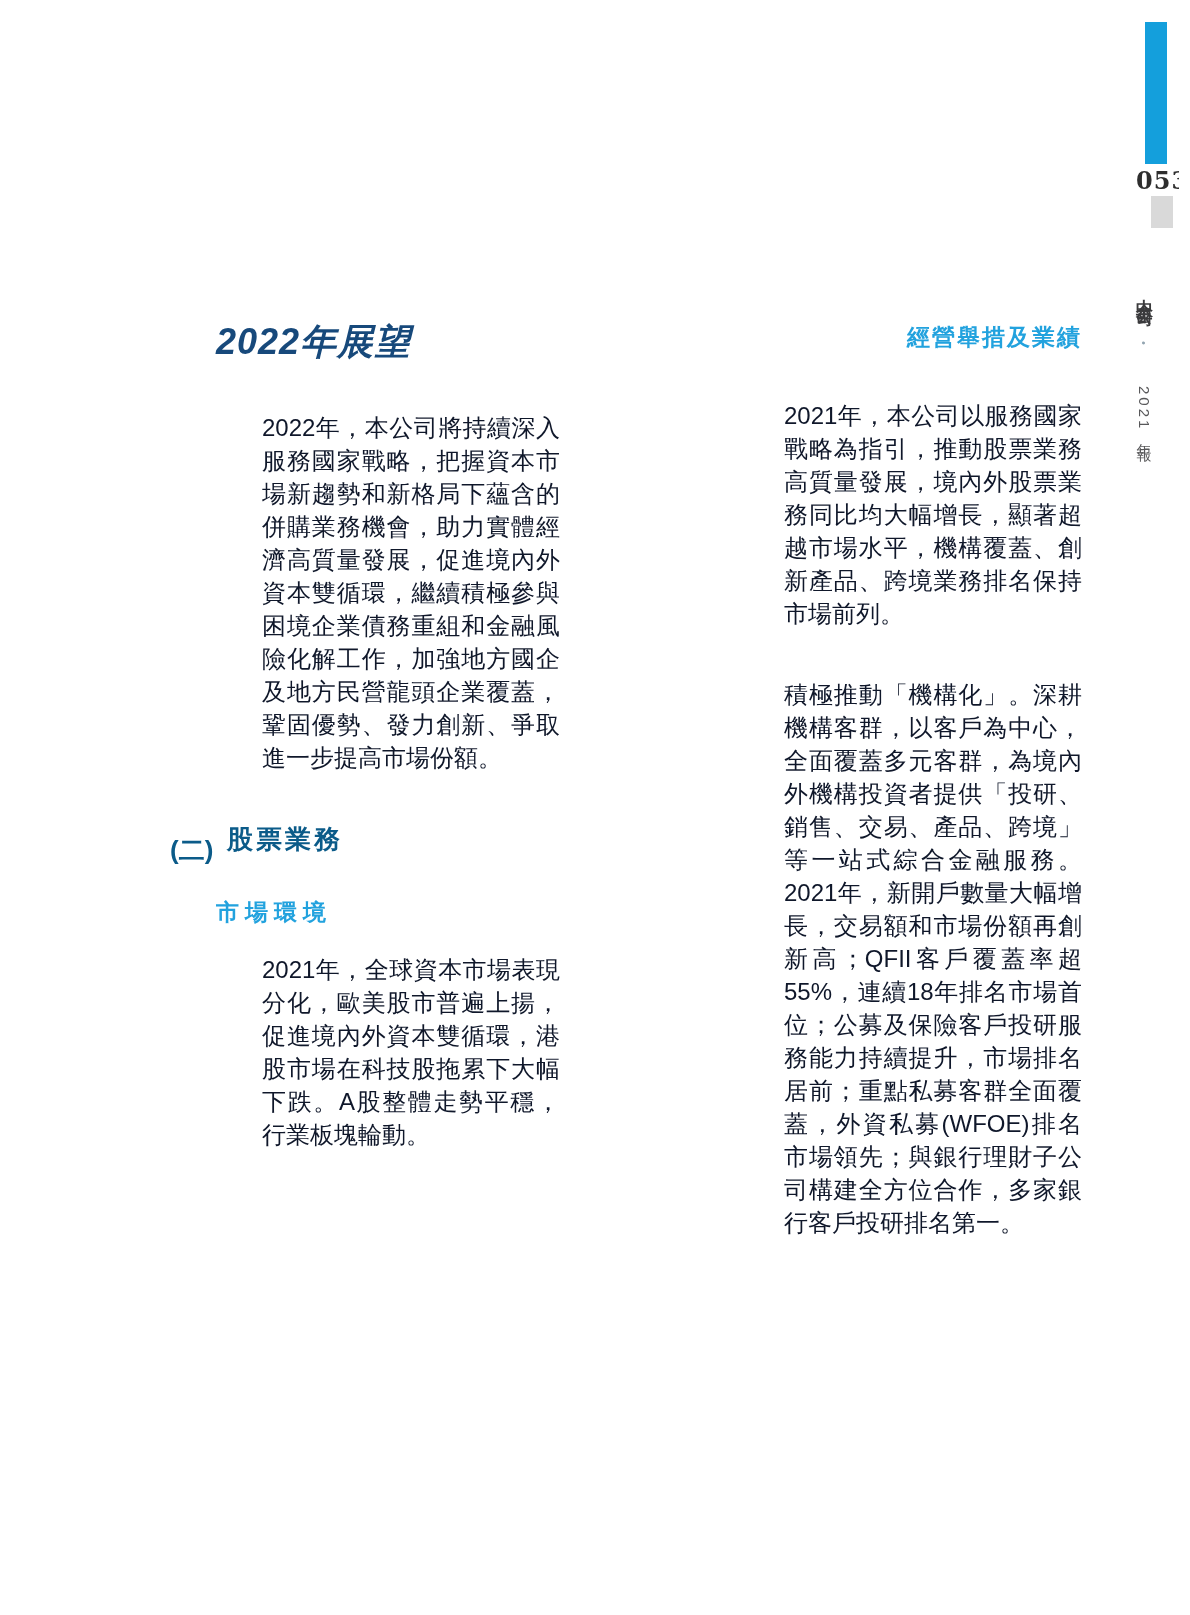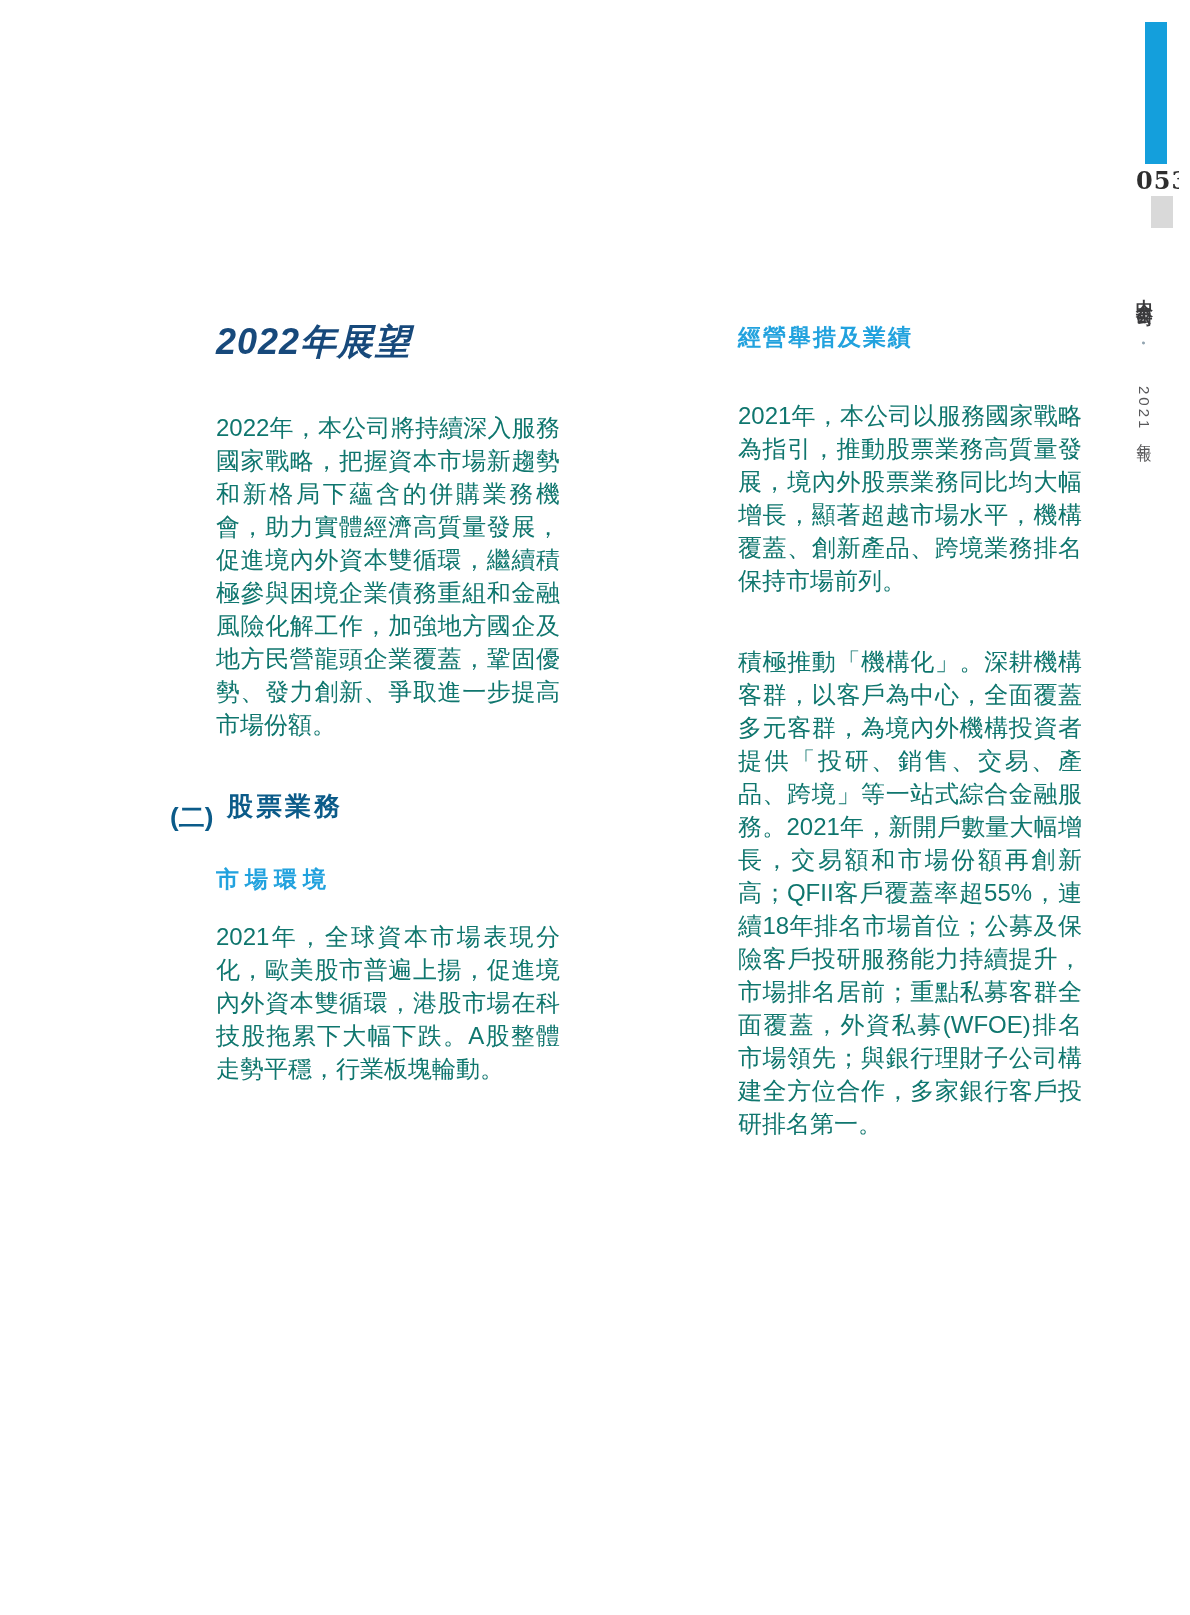--- a/index.html
+++ b/index.html
@@ -70,24 +70,25 @@
     width: 388px;
     color: #58585b;
   }
   .col-left  { left: 172px; }
   .col-right { left: 694px; }
 
   .body {
     font-size: 24px;
     line-height: 33px;
     font-weight: 400;
-    color: #0f766e;
+    color: #0f172a;
     text-align: justify;
     text-justify: inter-character;
     margin-bottom: 26px;
+    margin-left: 46px;
   }
 
   .outlook-title {
     font-style: italic;
     font-weight: 700;
     font-size: 36px;
     color: #17497b;
     margin: 2px 0 22px 0;
     letter-spacing: 1px;
   }
@@ -109,20 +110,21 @@
   .sub-head {
     font-size: 23px;
     font-weight: 700;
     color: #22a2de;
     letter-spacing: 6px;
     margin: 0 0 3px 0;
   }
   .col-right .sub-head {
     letter-spacing: 2px;
     margin: 6px 0 24px 0;
+    text-align: right;
   }
 </style>
 </head>
 <body>
 
 <div class="page">
 
   <div class="accent-bar" style="background: rgb(20, 159, 220);"></div>
   <div class="page-number">053</div>
   <div class="page-tick"></div>

